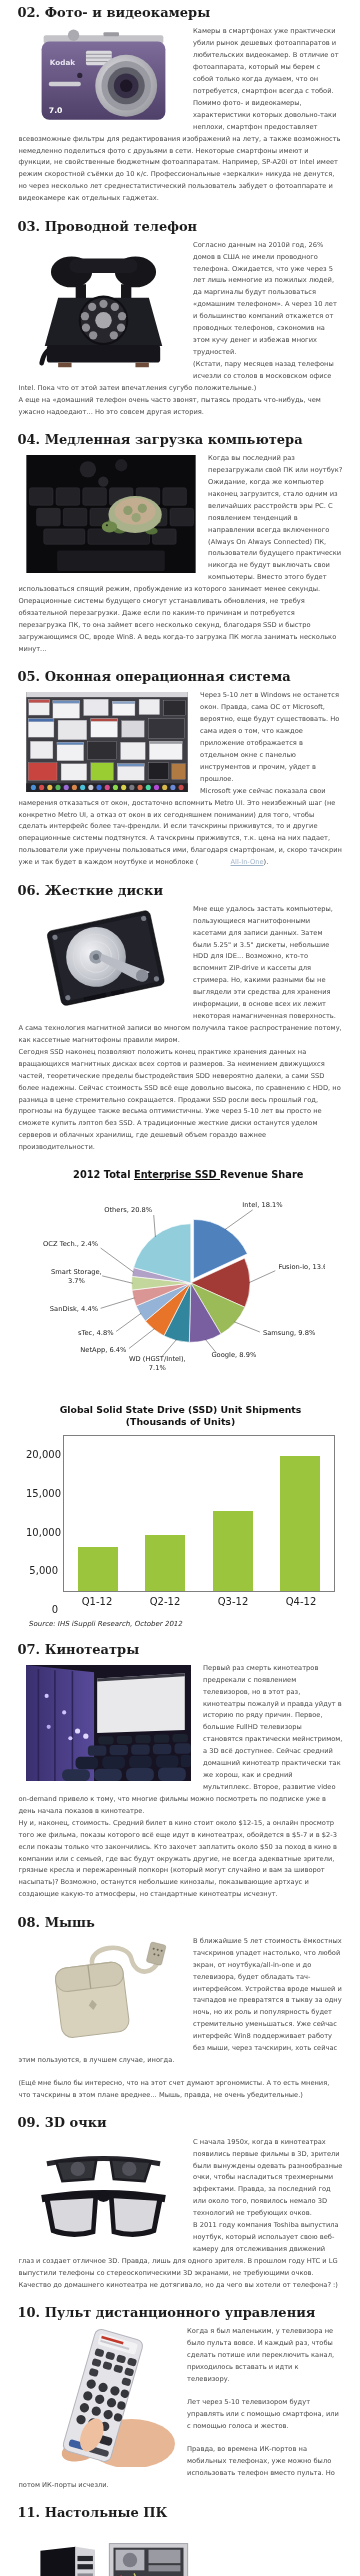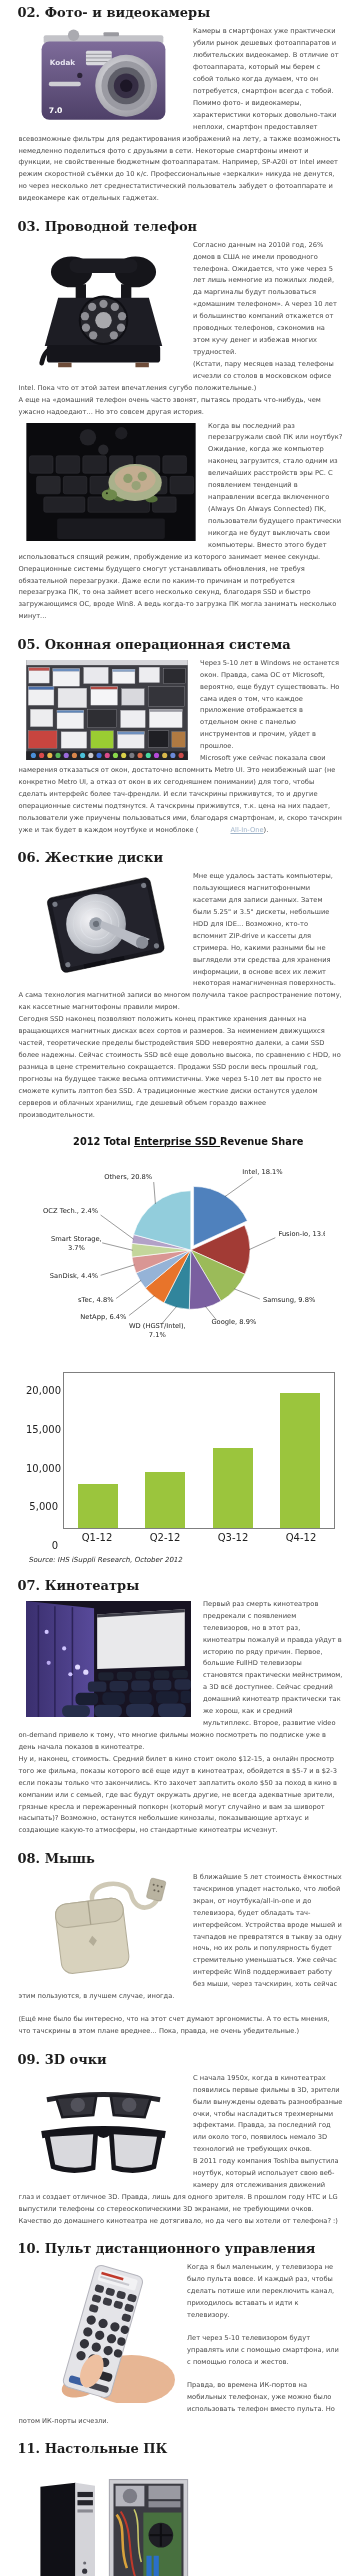--- a/index.html
+++ b/index.html
@@ -103,20 +103,21 @@
       </svg>
     </figure>
     <div class="text">
           <div class="para lead"><span>Согласно данным на 2010й год, 26% домов в США не имели проводного телефона. Ожидается, что уже через 5 лет лишь немногие из пожилых людей, да маргиналы будут пользоваться «домашним телефоном». А через 10 лет и большинство компаний откажется от проводных телефонов, сэкономив на этом кучу денег и избежав многих трудностей.</span></div>
           <div class="para"><span>(Кстати, пару месяцев назад телефоны исчезли со столов в московском офисе Intel. Пока что от этой затеи впечатления сугубо положительные.)</span></div>
           <div class="para"><span>А еще на «домашний телефон очень часто звонят, пытаясь продать что-нибудь, чем ужасно надоедают... Но это совсем другая история.</span></div>
         </div>
   </section>
 
   <section>
+    <h2>04. Медленная загрузка компьютера</h2>
     <figure style="width:170px;height:118px">
       <svg viewBox="0 0 330 230" width="170" height="118">
         <rect x="0" y="0" width="330" height="230" fill="#0b0b0e"></rect>
         <circle cx="120" cy="28" r="16" fill="#2c2c32" opacity="0.7"></circle>
         <circle cx="150" cy="52" r="10" fill="#3a3a41" opacity="0.6"></circle>
         <circle cx="185" cy="20" r="12" fill="#26262c" opacity="0.7"></circle>
         <g>
           <rect x="6" y="64" width="46" height="34" rx="4" fill="#222227" stroke="#35353b"></rect>
           <rect x="58" y="64" width="46" height="34" rx="4" fill="#222227" stroke="#35353b"></rect>
           <rect x="110" y="64" width="46" height="34" rx="4" fill="#222227" stroke="#35353b"></rect>
@@ -290,20 +291,24 @@
             <path d="M 300 200 L 185.73469929019905 187.0215157395496 A 115 115 0 0 1 188.98111153417352 170.00322677666182 Z" fill="#B2A1C7" stroke="#ffffff" stroke-width="1.2"></path>
             <line x1="189.0015406676582" y1="178.8259114518131" x2="125" y2="132" stroke="#3a3a3a" stroke-width="1"></line>
             <text x="120" y="128" text-anchor="end" font-size="13" fill="#1a1a1a">OCZ Tech., 2.4%</text>
             <path d="M 300 200 L 188.98111153417352 170.00322677666182 A 115 115 0 0 1 300 85 Z" fill="#92CDDC" stroke="#ffffff" stroke-width="1.2"></path>
             <line x1="231.30387636050955" y1="110.27908495279463" x2="228" y2="68" stroke="#3a3a3a" stroke-width="1"></line>
             <text x="225" y="62" text-anchor="end" font-size="13" fill="#1a1a1a">Others, 20.8%</text>
           </svg>
     </div>
 
     <div class="chart-block bar-block">
+      <div class="bar-title">
+        <div>Global Solid State Drive (SSD) Unit Shipments</div>
+        <div>(Thousands of Units)</div>
+      </div>
       <div class="bar-wrap">
             <div class="ylab" style="bottom: 155px; position: absolute; left: 0px; width: 32px; text-align: right; right: auto;">20,000</div>
             <div class="ylab" style="bottom: 116px; position: absolute; left: 0px; width: 32px; text-align: right; right: auto;">15,000</div>
             <div class="ylab" style="bottom: 77px; position: absolute; left: 0px; width: 32px; text-align: left; right: auto;">10,000</div>
             <div class="ylab" style="bottom: 39px; position: absolute; left: 0px; width: 32px; text-align: right; right: auto;">5,000</div>
             <div class="ylab" style="bottom: 0px; position: absolute; left: 0px; width: 32px; text-align: right; right: auto;">0</div>
         <div class="plot" id="bar-plot">
               <div class="bar" style="left: 12.5%; height: 44px; background: rgb(155, 197, 61);"></div>
               <div class="bar" style="left: 37.5%; height: 56px; background: rgb(155, 197, 61);"></div>
               <div class="bar" style="left: 62.5%; height: 80px; background: rgb(155, 197, 61);"></div>
@@ -396,21 +401,21 @@
         <g transform="rotate(-7 130 120)">
           <rect x="62" y="52" width="132" height="136" rx="22" fill="#d8d2bd" stroke="#b3ad98" stroke-width="2"></rect>
           <rect x="62" y="52" width="132" height="46" rx="22" fill="#cfc9b4" stroke="#b3ad98" stroke-width="2"></rect>
           <line x1="128" y1="52" x2="128" y2="98" stroke="#a8a28d" stroke-width="2.5"></line>
           <path d="M120,130 l8,10 l8,-10 l-8,-10 Z" fill="#b3ad98"></path>
         </g>
       </svg>
     </figure>
     <div class="text">
           <div class="para lead"><span>В ближайшие 5 лет стоимость ёмкостных тачскринов упадет настолько, что любой экран, от ноутбука/all-in-one и до телевизора, будет обладать тач-интерфейсом. Устройства вроде мышей и тачпадов не превратятся в тыкву за одну ночь, но их роль и популярность будет стремительно уменьшаться. Уже сейчас интерфейс Win8 поддерживает работу без мыши, через тачскирин, хоть сейчас этим пользуются, в лучшем случае, иногда.</span></div>
-          <div class="para gap"><span>(Ещё мне было бы интересно, что на этот счет думают эргономисты. А то есть мнения, что тачскрины в этом плане вреднее... Пока, правда, не очень убедительные.)</span></div>
+          <div class="para gap"><span>(Ещё мне было бы интересно, что на этот счет думают эргономисты. А то есть мнения, что тачскрины в этом плане вреднее... Мышь, правда, не очень убедительные.)</span></div>
         </div>
   </section>
 
   <section>
     <h2>09. 3D очки</h2>
     <figure style="width:155px;height:108px">
       <svg viewBox="0 0 300 210" width="155" height="108">
         <g>
           <path d="M40,48 Q150,28 260,48" fill="none" stroke="#26262c" stroke-width="10"></path>
           <path d="M58,44 L136,40 L130,78 L70,82 Z" fill="#33333a" stroke="#1c1c22" stroke-width="5"></path>

